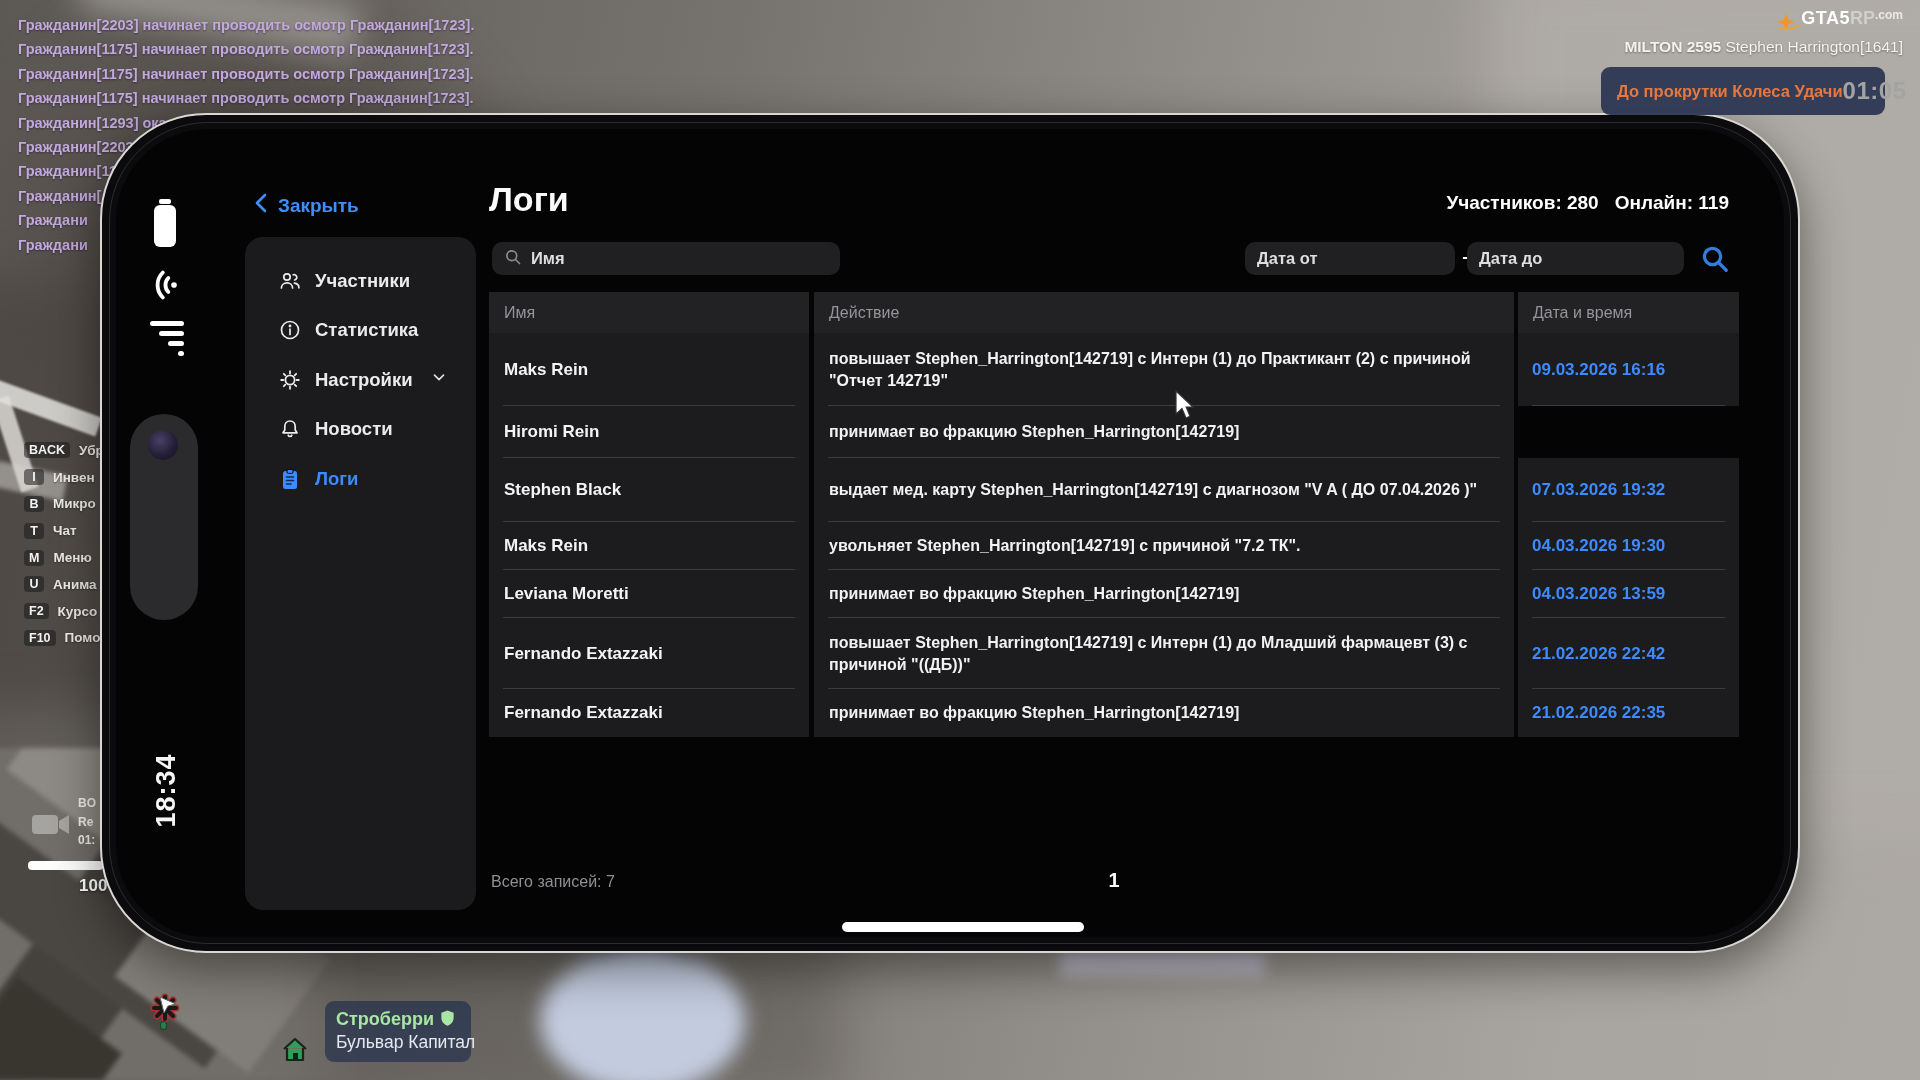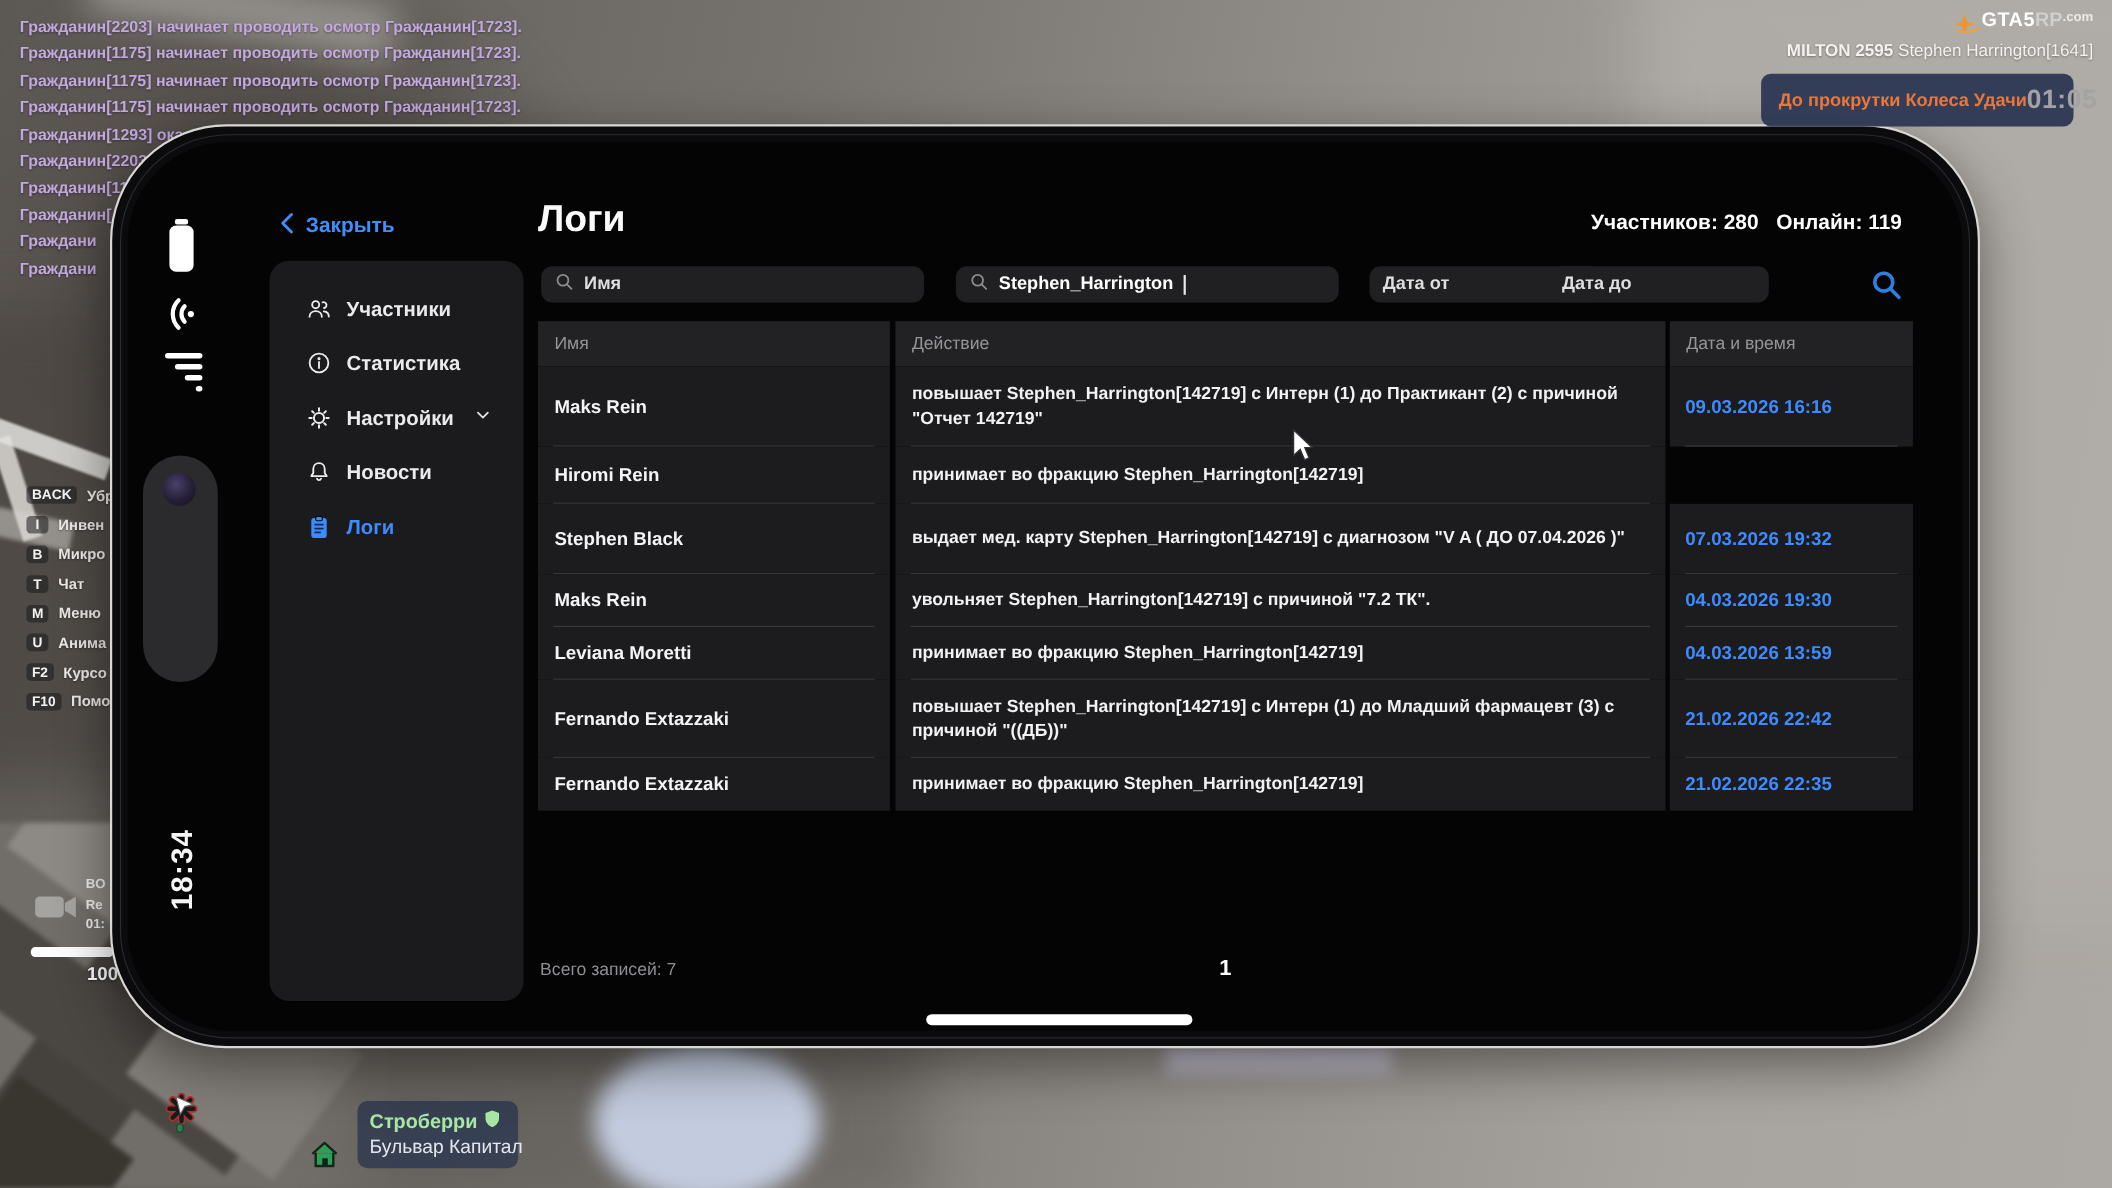--- a/index.html
+++ b/index.html
@@ -108,21 +108,21 @@
   .side-item.active { color:#3d8bff; }
   .chev { margin-left:auto; }
 
   
   .field { height:33px; background:#202023; border-radius:10px; display:flex; align-items:center;
            padding:0 12px; gap:9px; }
   .f-name  { left:376px;  top:113px; width:348px; }
   .f-query { left:753px;  top:113px; width:348px; }
   .f-from  { left:1129px; top:113px; width:210px; }
   .dash    { left:1341px; top:118px; width:16px; text-align:center; color:#fff; font-weight:bold; font-size:17px; }
-  .f-to    { left:1292px; top:113px; width:200px; }
+  .f-to    { left:1351px; top:113px; width:217px; }
   .ph-text { color:#dededf; font-size:16.5px; font-weight:bold; white-space:nowrap; }
   .q-text  { color:#fff; font-size:16.5px; font-weight:bold; white-space:nowrap; }
   .caret { width:2px; height:18px; background:#e9e9e9; }
   .search-btn { left:1584px; top:115px; width:30px; height:30px; cursor:pointer; }
 
   
   .table { left:373px; top:163px; width:1250px; }
   .trow, .thead { display:flex; }
   .th { background:#222225; color:#95959a; font-size:16px; height:41px; display:flex; align-items:center; padding-left:15px; }
   .c-name { width:320px; margin-right:5px; }
@@ -371,30 +371,20 @@
 
       <div class="abs field f-name">
         <span>
           <svg width="18" height="18" viewBox="0 0 22 22" fill="none" stroke="#8b8b90" stroke-width="2">
               <circle cx="9.5" cy="9.5" r="6"></circle>
               <path d="M14 14 L19 19" stroke-linecap="round"></path>
             </svg>
         </span>
         <span class="ph-text">Имя</span>
       </div>
-      <div class="abs field f-query">
-        <span>
-          <svg width="18" height="18" viewBox="0 0 22 22" fill="none" stroke="#8b8b90" stroke-width="2">
-              <circle cx="9.5" cy="9.5" r="6"></circle>
-              <path d="M14 14 L19 19" stroke-linecap="round"></path>
-            </svg>
-        </span>
-        <span class="q-text">Stephen_Harrington</span>
-        <span class="caret"></span>
-      </div>
       <div class="abs field f-from">
         <span class="ph-text">Дата от</span>
       </div>
       <div class="abs dash">-</div>
       <div class="abs field f-to">
         <span class="ph-text">Дата до</span>
       </div>
       <div class="abs search-btn">
         <svg width="30" height="30" viewBox="0 0 24 24" fill="none" stroke="#2f7fe0" stroke-width="2.6">
             <circle cx="10" cy="10" r="6.5"></circle>

